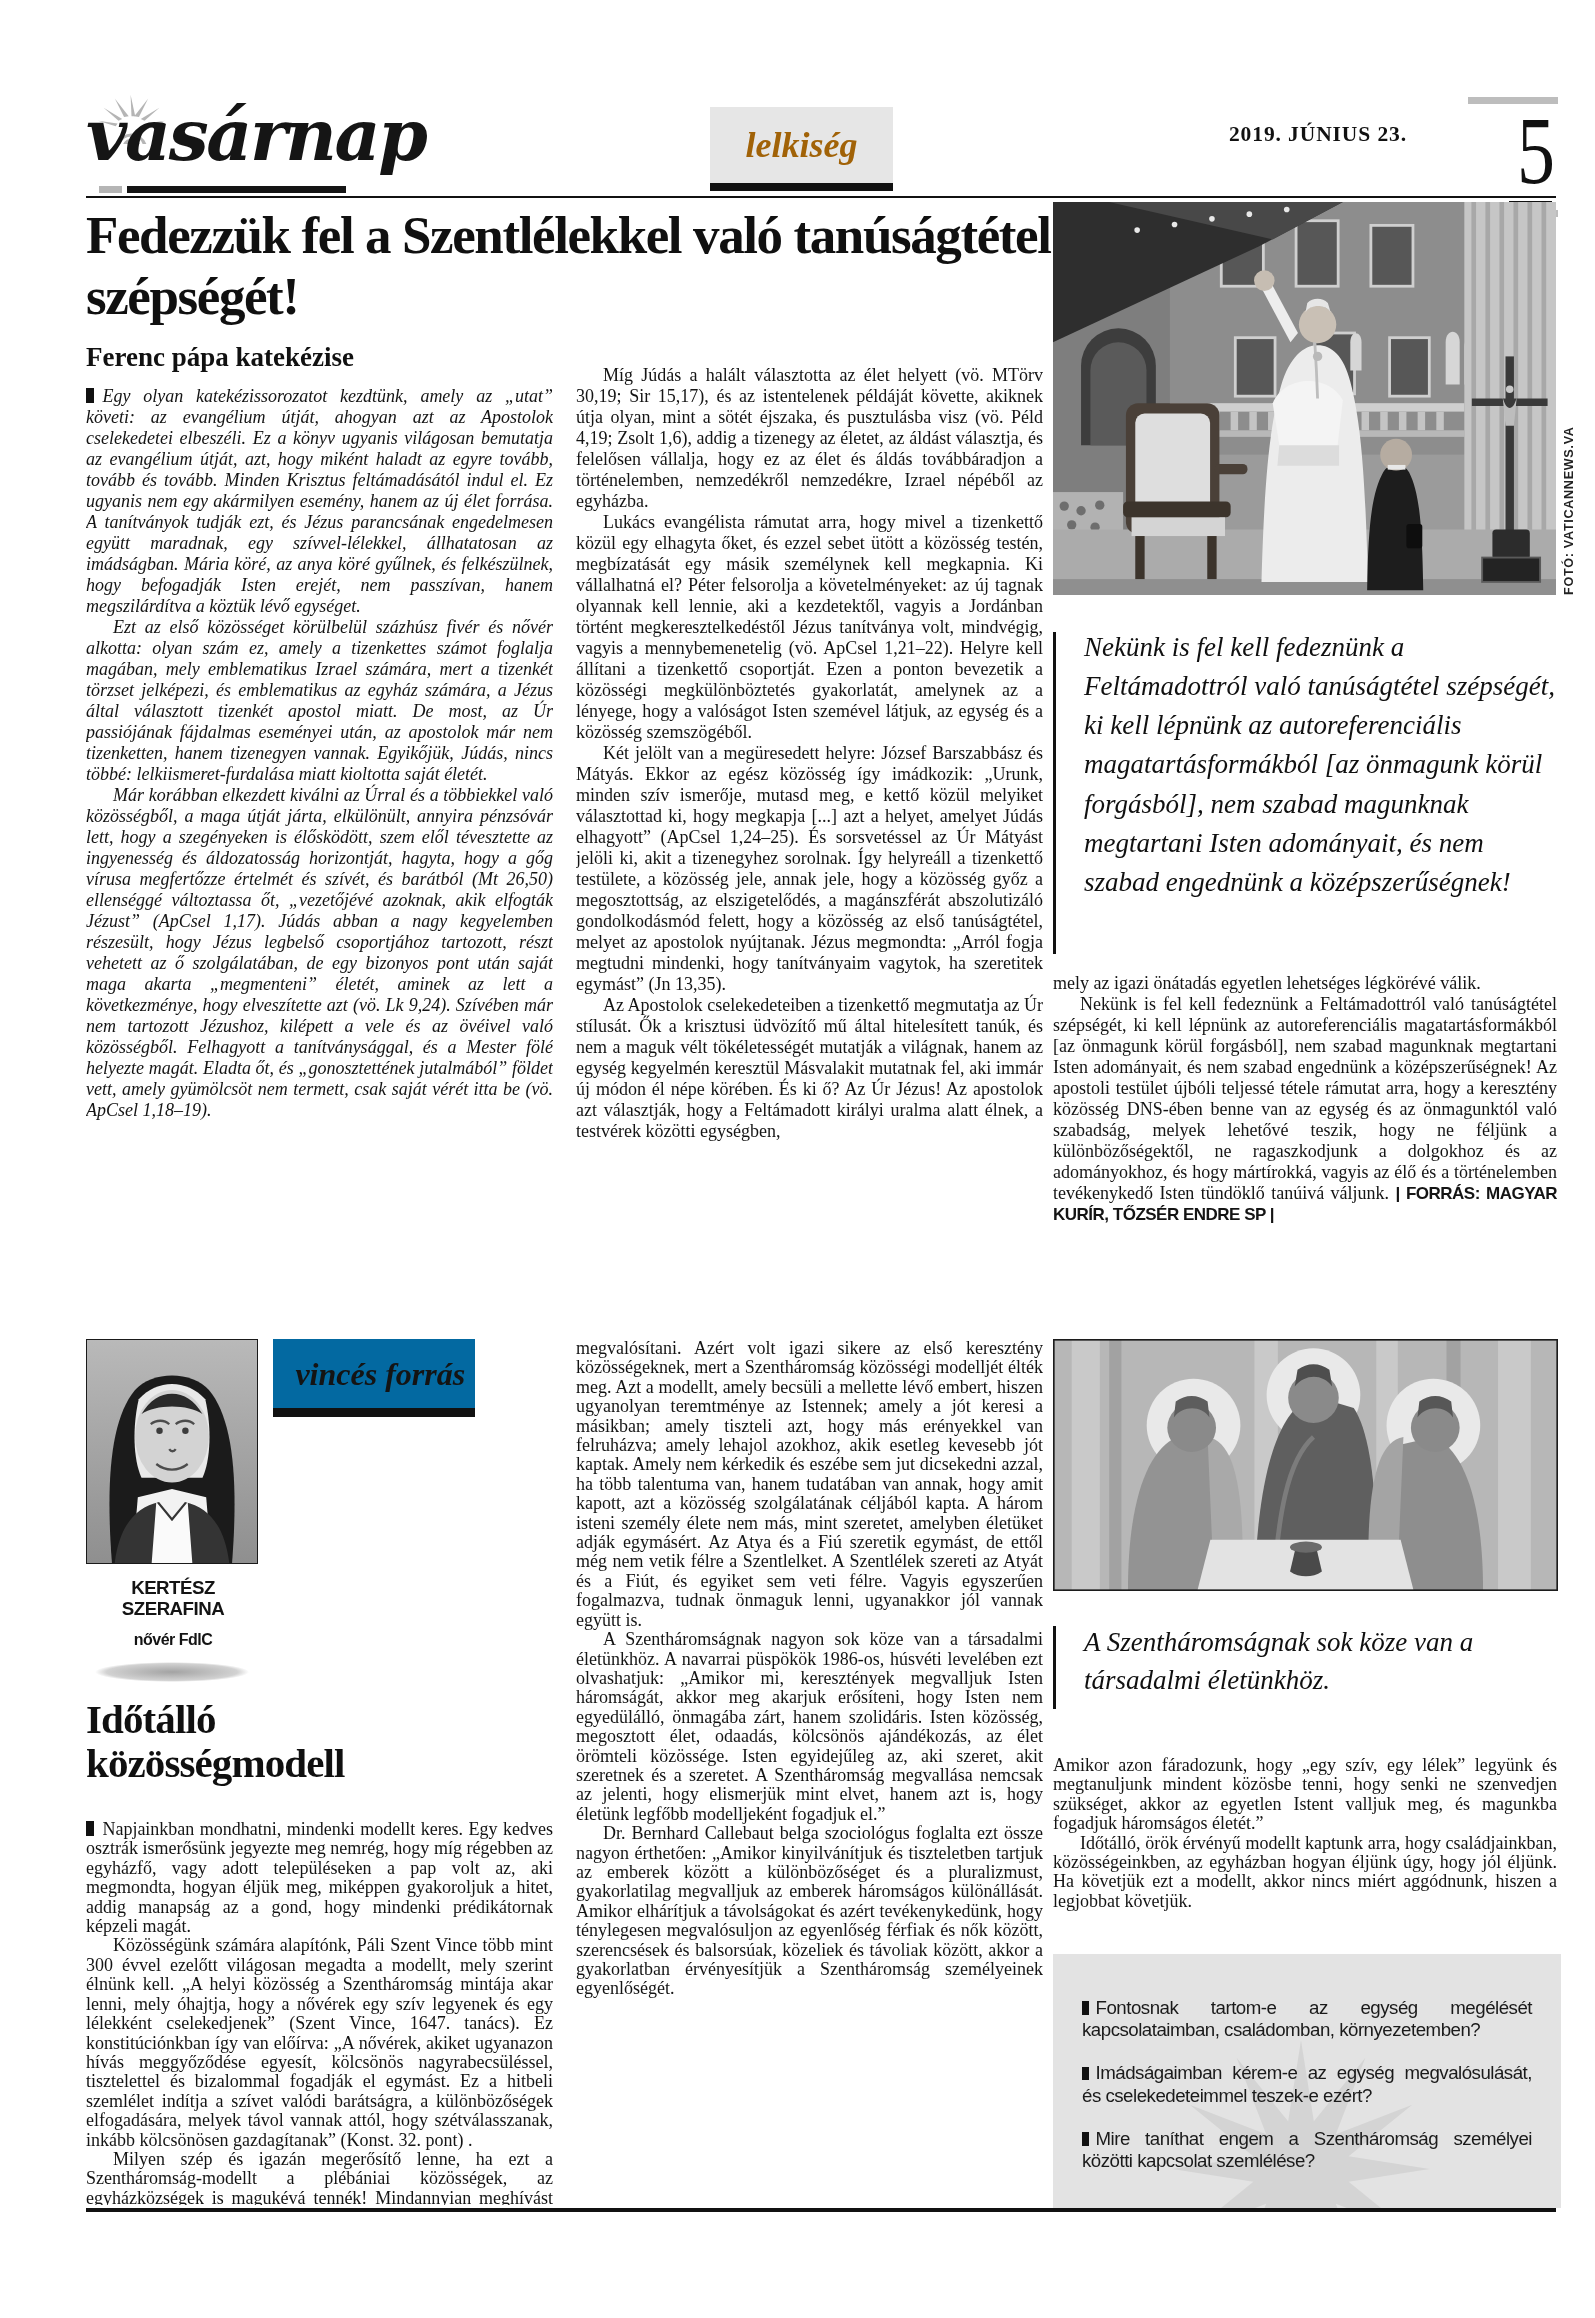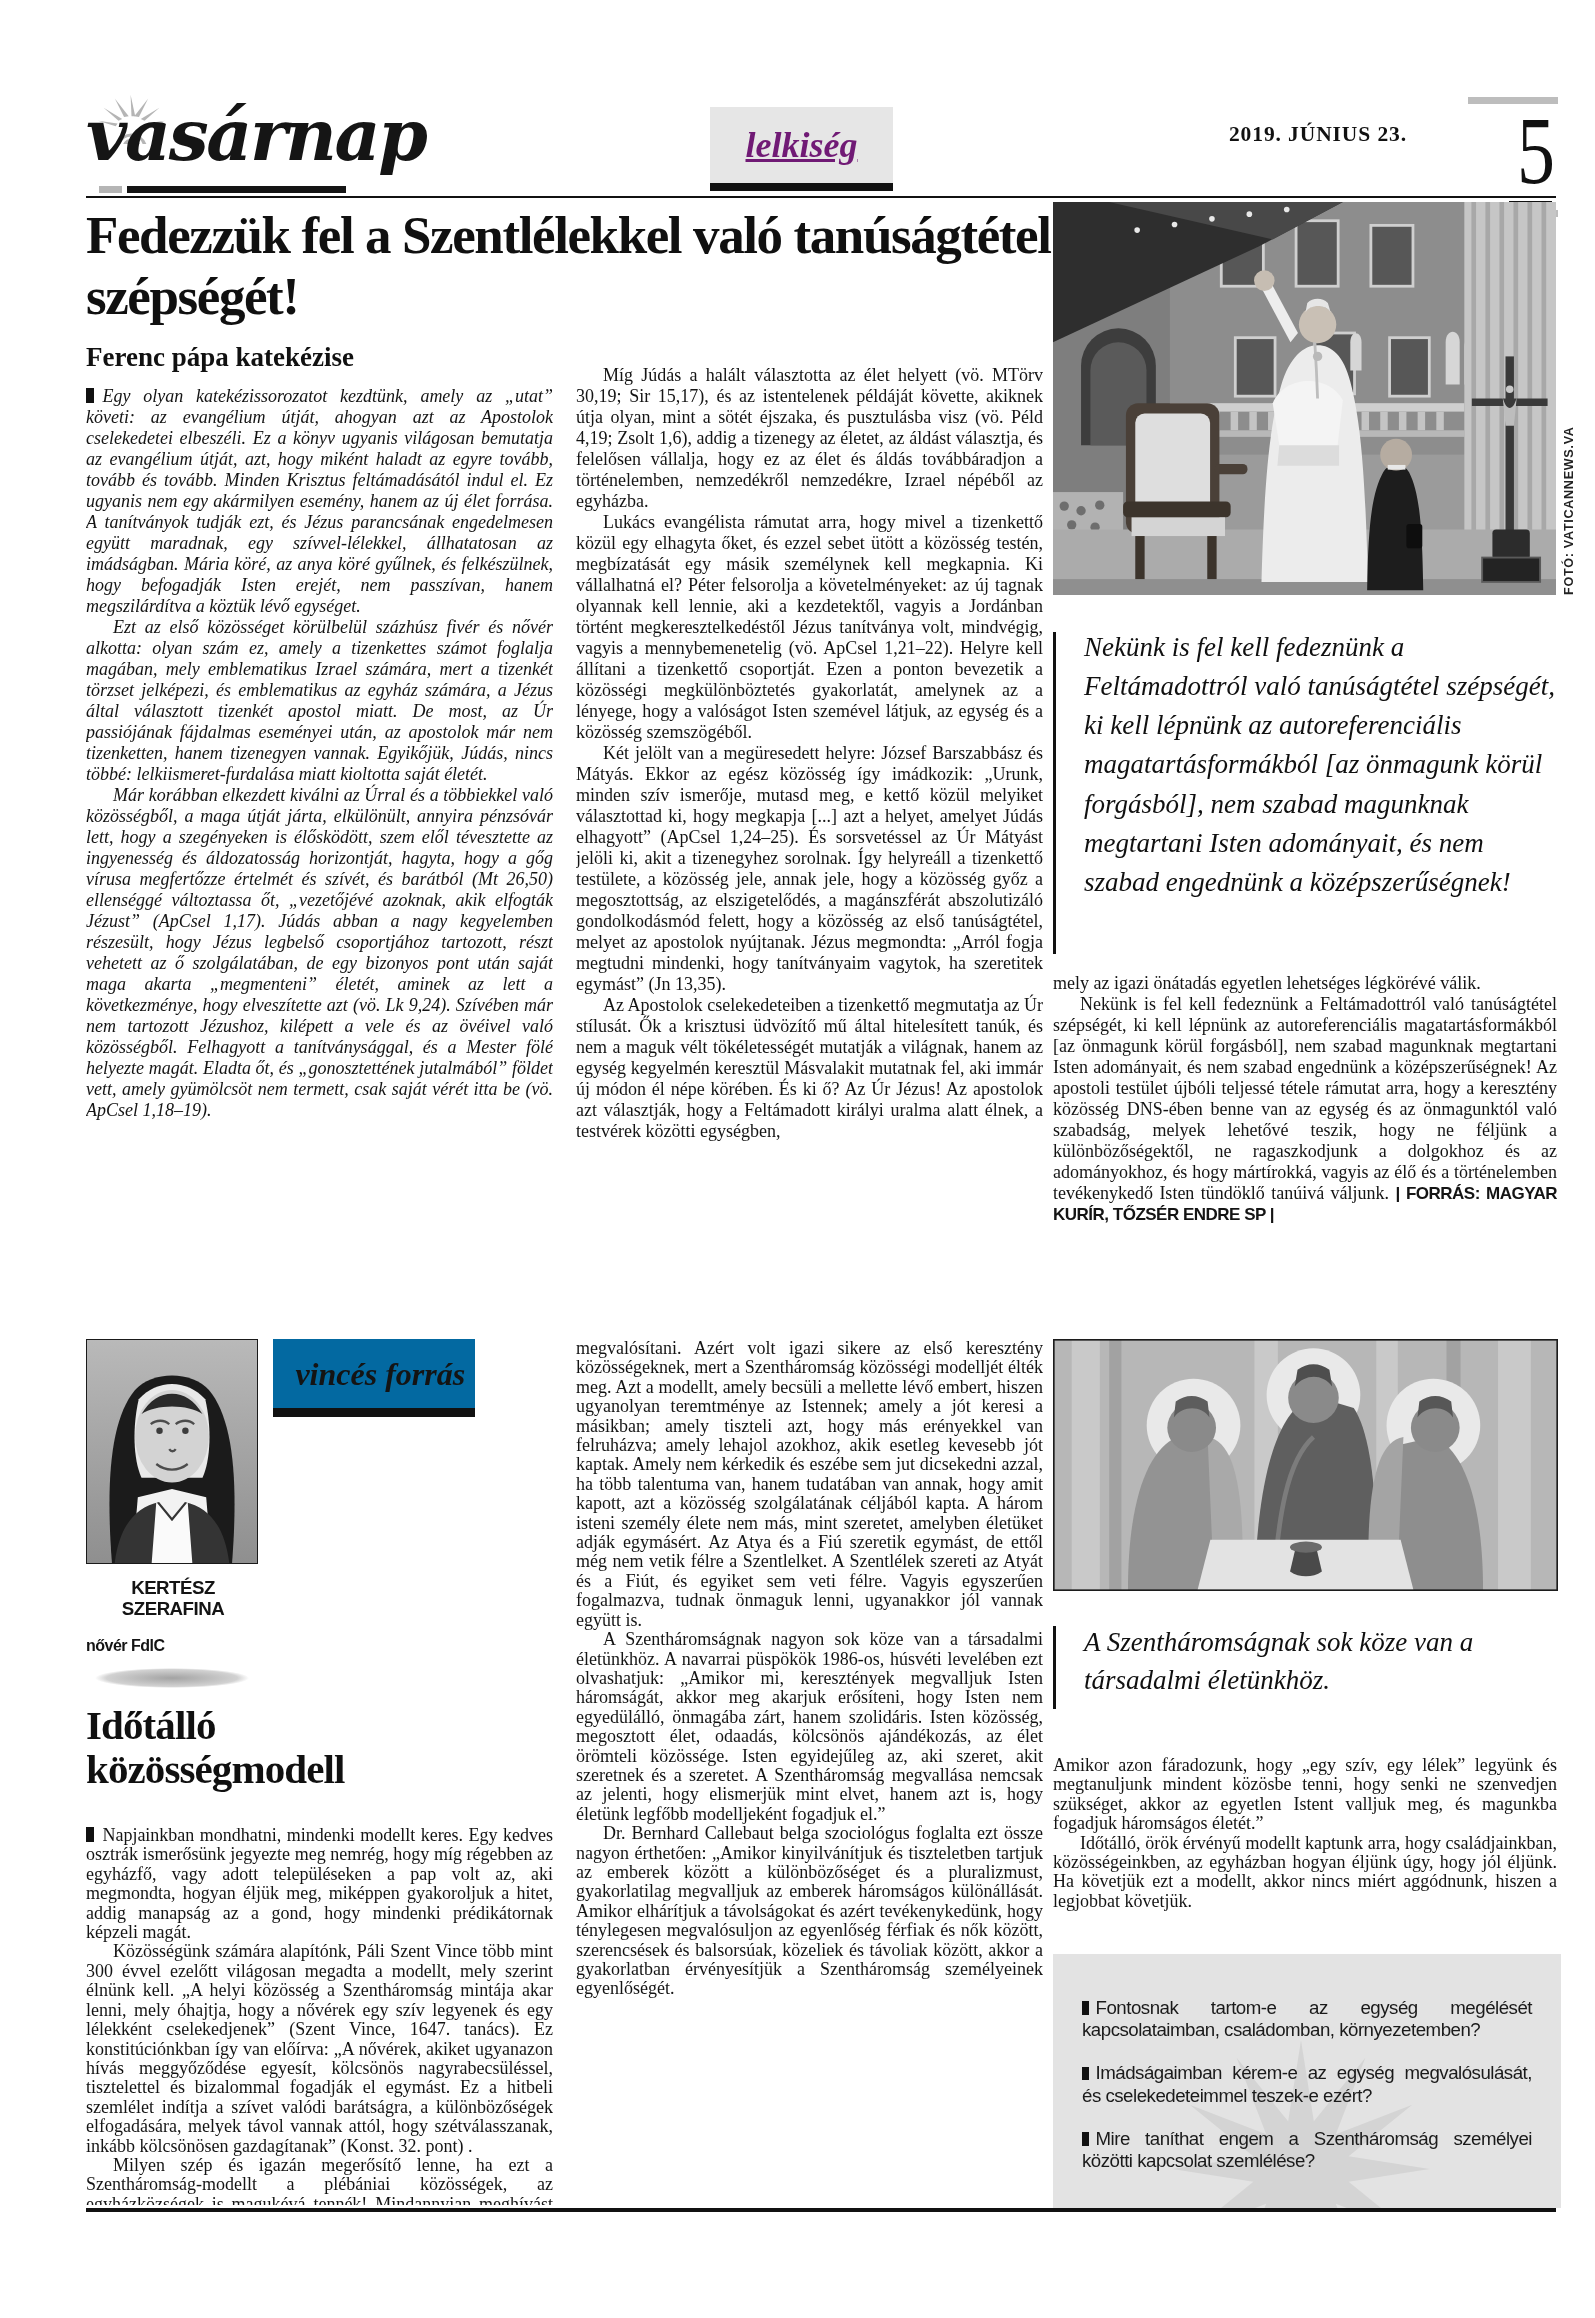--- a/index.html
+++ b/index.html
@@ -7,21 +7,21 @@
         font-family:"Liberation Serif","DejaVu Serif",serif;color:#111;}
   .abs{position:absolute;}
 
   
   .logo-wrap{left:86px;top:93px;width:308px;height:105px;}
   .logo-sun{position:absolute;left:8.4px;top:-0.9px;width:75px;height:52px;}
   .logo-text{position:absolute;left:0;top:6.5px;font:italic 700 71px/1 "DejaVu Serif",serif;letter-spacing:-2.3px;color:#151515;}
   .logo-underbar{position:absolute;left:41px;top:93px;width:219px;height:6.5px;background:#151515;}
   .logo-undersq{position:absolute;left:13px;top:93px;width:23.4px;height:6.5px;background:#b5b5b5;}
   .section-box{left:710px;top:107px;width:183px;height:76px;background:#e6e6e6;display:flex;align-items:center;justify-content:center;}
-  .section-text{font:italic 700 36px/1 "Liberation Serif",serif;color:#701a75;text-decoration:underline;}
+  .section-text{font:italic 700 36px/1 "Liberation Serif",serif;color:#a16207;}
   .section-bar{left:710px;top:183px;width:183px;height:8px;background:#111;}
   .date{left:1131px;top:124px;width:276px;text-align:right;font:700 21.5px/1 "Liberation Serif",serif;letter-spacing:0.9px;}
   .pagenum{left:1468px;top:97px;width:90px;}
   .pn-bar{height:7px;background:#bdbdbd;}
   .pn-num{font:400 95px/1 "Liberation Serif",serif;text-align:right;padding-right:3.7px;transform:scaleX(.8);transform-origin:100% 0;}
   .pn-rule{height:3.3px;background:#111;width:43px;margin:1.9px 5.6px 0 auto;}
   .pn-bar2{height:7px;background:#bdbdbd;margin-top:5.6px;}
   .header-rule{left:86px;top:196px;width:1470px;height:1.9px;background:#111;}
 
   
@@ -46,21 +46,21 @@
   .quote1{left:1084px;top:628px;width:472px;font:italic 400 27px/1.45 "Liberation Serif",serif;color:#101010;}
   .a1c3{left:1053px;top:973px;width:504px;height:365px;overflow:hidden;}
   .source{font:700 17px/21px "Liberation Sans","DejaVu Sans",sans-serif;letter-spacing:-0.5px;}
 
   
   .a2c1{left:86px;top:1339px;width:467px;height:866px;overflow:hidden;}
   .a2-fig{float:left;width:187px;}
   .nun{width:172px;height:225px;border:1.4px solid #1a1a1a;box-sizing:border-box;}
   .nun svg{display:block;width:100%;height:100%;}
   .cap-name{width:174px;text-align:center;margin-top:14px;font:700 18.7px/1.1 "Liberation Sans","DejaVu Sans",sans-serif;letter-spacing:-0.5px;}
-  .cap-role{width:174px;text-align:left;margin-top:18px;font:700 16px/1.1 "Liberation Sans","DejaVu Sans",sans-serif;letter-spacing:-0.5px;}
+  .cap-role{width:174px;text-align:center;margin-top:12px;font:700 16px/1.1 "Liberation Sans","DejaVu Sans",sans-serif;letter-spacing:-0.5px;}
   .cap-shadow{width:154px;height:20.6px;border-radius:50%;margin:13px auto 16px 9.3px;
               background:radial-gradient(closest-side,#a3a3a3,#d2d2d2 85%,rgba(255,255,255,0));}
   .a2-label{overflow:hidden;width:202px;height:69px;background:#0369a1;display:flex;align-items:center;}
   .a2-label span{font:italic 700 32px/1 "Liberation Serif",serif;padding-left:22.4px;}
   .a2-label-bar{overflow:hidden;width:202px;height:9.3px;background:#111;}
   .a2-title{overflow:hidden;margin-top:24px;width:290px;font:800 41px/1.07 "Liberation Serif",serif;letter-spacing:-0.9px;color:#101010;}
   .a2-intro{margin-top:19.6px;}
   .a2c2{left:576px;top:1339px;width:467px;height:866px;overflow:hidden;}
   .a2c3-img{left:1053px;top:1339px;width:505px;height:252px;}
   .a2c3-img svg{display:block;width:100%;height:100%;}

